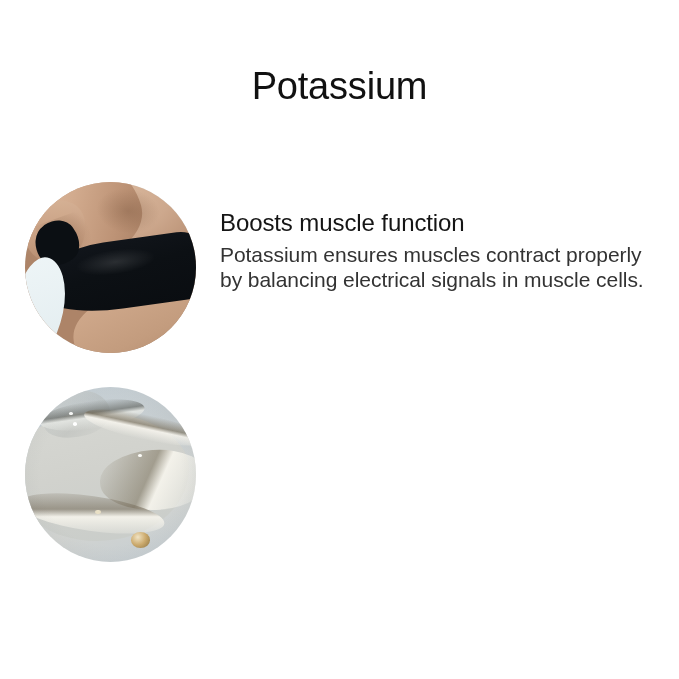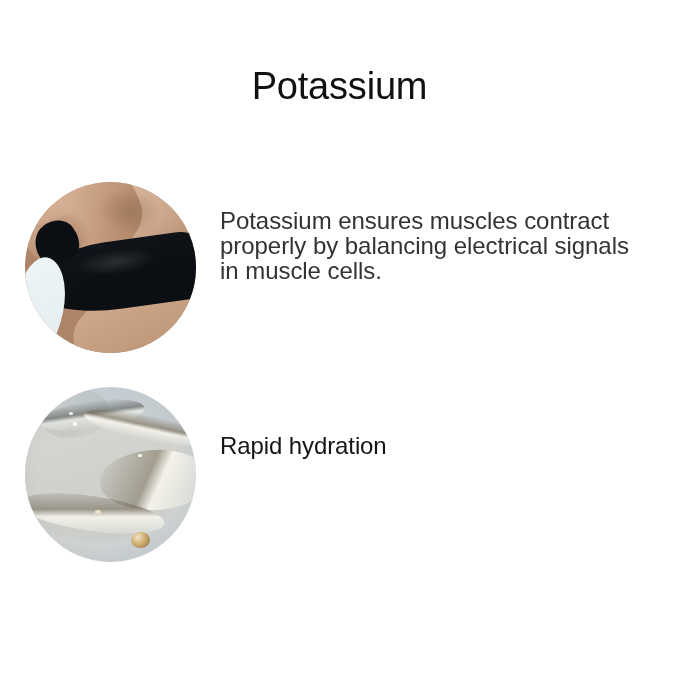--- a/index.html
+++ b/index.html
@@ -299,21 +299,21 @@
   .feature-head {
     margin: 0 0 4px 0;
     font-size: 24px;
     line-height: 30px;
     font-weight: 400;
     letter-spacing: -0.1px;
     color: #151515;
   }
   .feature-body {
     margin: 0;
-    font-size: 24px;
+    font-size: 21px;
     line-height: 25px;
     font-weight: 400;
     letter-spacing: -0.05px;
     color: #333333;
   }
 </style>
 </head>
 <body>
 
 <div class="page">
@@ -332,20 +332,21 @@
         <div class="pb-shadow-b"></div>
         <div class="pb-hip"></div>
         <div class="pb-bra"></div>
         <div class="pb-bra-strap"></div>
         <div class="pb-bra-sheen"></div>
         <div class="pb-bg-left"></div>
       </div>
     </div>
 
     <div class="copy">
+      <h2 class="feature-head">Boosts muscle function</h2>
       <p class="feature-body">Potassium ensures muscles contract properly by balancing electrical signals in muscle cells.</p>
     </div>
 
   </section>
 
   <section class="feature feature-2">
 
     <div class="media">
       <div class="photo-water">
         <div class="pw-pool"></div>
@@ -357,18 +358,17 @@
         <div class="pw-spec-1"></div>
         <div class="pw-spec-2"></div>
         <div class="pw-spec-3"></div>
         <div class="pw-drop-2"></div>
         <div class="pw-drop-1"></div>
         <div class="pw-vignette"></div>
       </div>
     </div>
 
     <div class="copy">
-      <h2 class="feature-head">Rapid hydration</h2>
     </div>
 
   </section>
 
 </div>
 
 </body></html>

